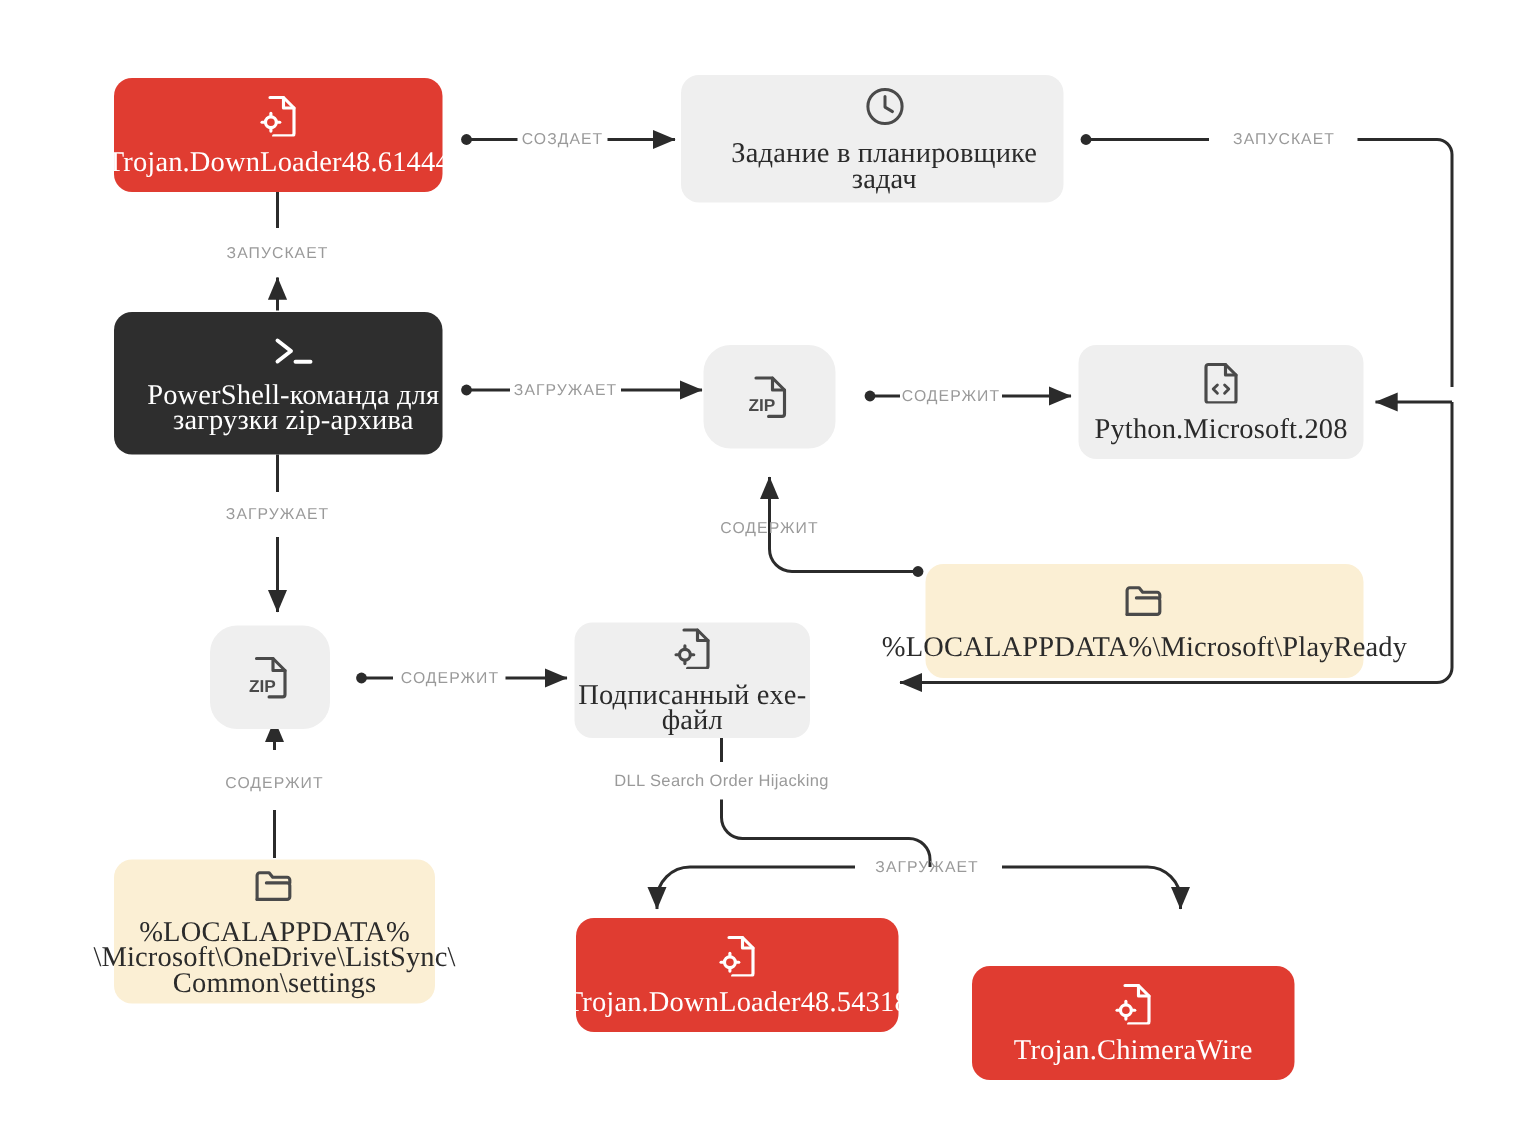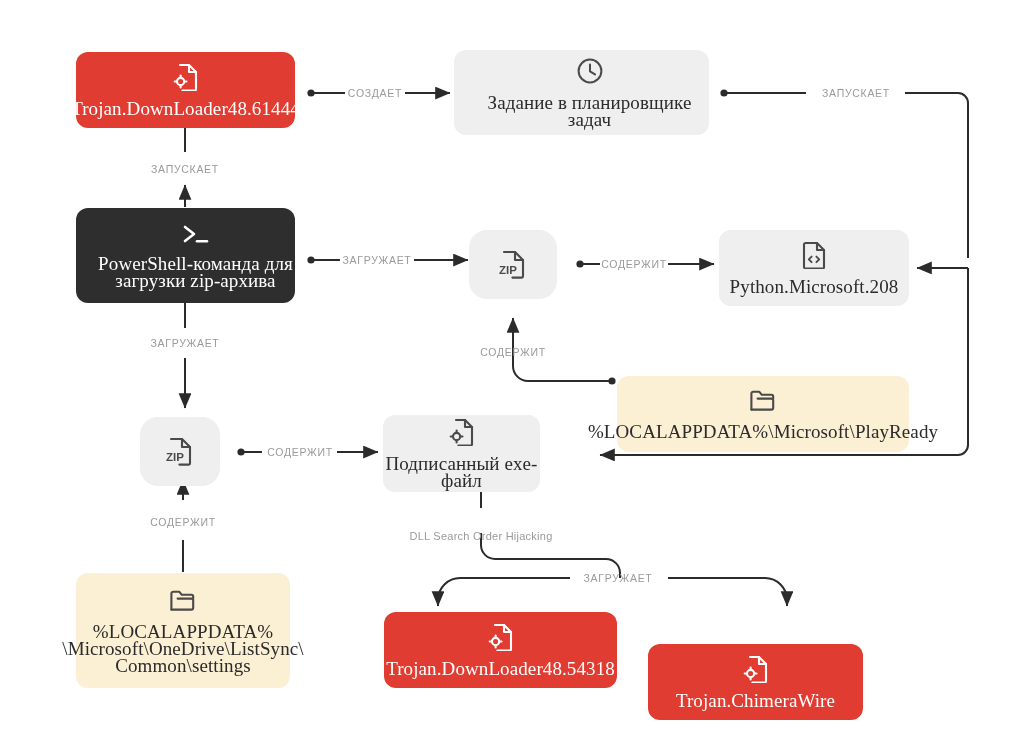--- a/index.html
+++ b/index.html
@@ -38,21 +38,21 @@
 
   .edge-label{
     position:absolute;
     font-size:10.5px;
     letter-spacing:.7px;
     color:#9A9A9A;
     white-space:nowrap;
     transform:translate(-50%,-50%);
     text-transform:none;
   }
-  .edge-label.mixed{letter-spacing:.25px;font-size:11px;margin-top:15px;}
+  .edge-label.mixed{letter-spacing:.25px;font-size:11px;}
 </style>
 </head>
 <body>
 
 <div id="stage">
 
   <svg id="wires" viewBox="0 0 1024 752">
     <defs>
       <marker id="ah" markerWidth="9" markerHeight="9" refX="7.4" refY="3.2" orient="auto" markerUnits="strokeWidth">
         <path d="M0,0 L7.6,3.2 L0,6.4 z" fill="#2B2B2B"></path>
@@ -221,33 +221,33 @@
           <line x1="7.6" y1="12.6" x2="7.6" y2="14.3"></line>
           <line x1="7.6" y1="22.7" x2="7.6" y2="24.4"></line>
           <line x1="1.7" y1="18.5" x2="3.4" y2="18.5"></line>
           <line x1="11.8" y1="18.5" x2="13.5" y2="18.5"></line>
         </g>
       </svg>
     </span>
     <span class="label">Подписанный exe-файл</span>
   </div>
 
-  <div class="node cream" style="left:76px;top:573px;width:214px;height:115px;">
+  <div class="node cream" style="left:76px;top:573px;width:214px;height:96px;">
     <span class="icon">
       <svg width="30" height="26" viewBox="0 0 30 26">
         <path d="M3.4 21.6 V5.6 A1.8 1.8 0 0 1 5.2 3.8 h6.2 l2.4 3 h9.6 A1.8 1.8 0 0 1 25.2 8.6 v2" fill="none" stroke="#4A4A4A" stroke-width="2.1" stroke-linejoin="round" stroke-linecap="round"></path>
         <path d="M3.4 21.6 h20 a1.8 1.8 0 0 0 1.8 -1.8 V12.4 a1.8 1.8 0 0 0 -1.8 -1.8 H9.6" fill="none" stroke="#4A4A4A" stroke-width="2.1" stroke-linejoin="round" stroke-linecap="round"></path>
       </svg>
     </span>
     <span class="label">%LOCALAPPDATA%
 \Microsoft\OneDrive\ListSync\
 Common\settings</span>
   </div>
 
-  <div class="node red" style="left:384px;top:612px;width:233px;height:76px;">
+  <div class="node red" style="left:384px;top:612px;width:215px;height:76px;">
     <span class="icon">
       <svg width="26" height="28" viewBox="0 0 26 28">
         <path d="M7 2 h9 l7 7 v17 a1.6 1.6 0 0 1 -1.6 1.6 h-12" fill="none" stroke="#ffffff" stroke-width="2.1" stroke-linejoin="round" stroke-linecap="round"></path>
         <path d="M16 2 v7 h7" fill="none" stroke="#ffffff" stroke-width="2.1" stroke-linejoin="round" stroke-linecap="round"></path>
         <circle cx="7.6" cy="18.5" r="3.6" fill="none" stroke="#ffffff" stroke-width="2.1"></circle>
         <g stroke="#ffffff" stroke-width="2.1" stroke-linecap="round">
           <line x1="7.6" y1="12.6" x2="7.6" y2="14.3"></line>
           <line x1="7.6" y1="22.7" x2="7.6" y2="24.4"></line>
           <line x1="1.7" y1="18.5" x2="3.4" y2="18.5"></line>
           <line x1="11.8" y1="18.5" x2="13.5" y2="18.5"></line>

